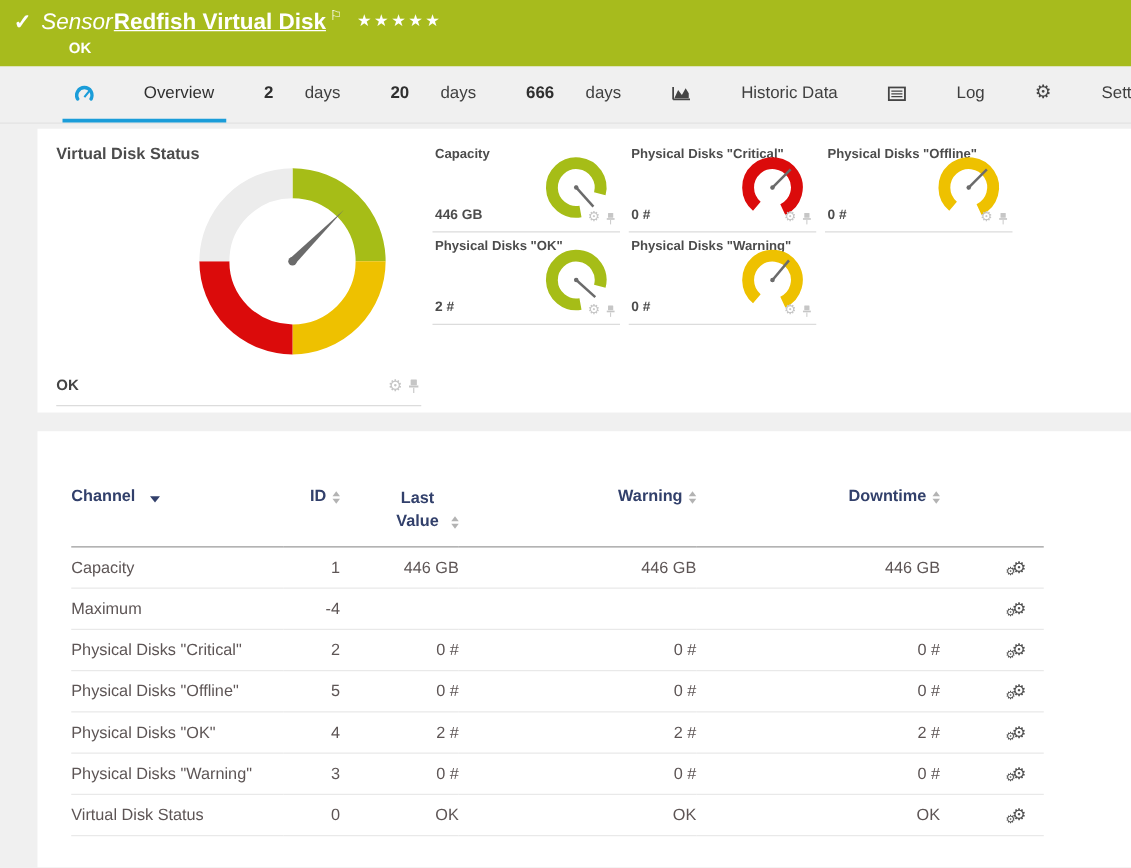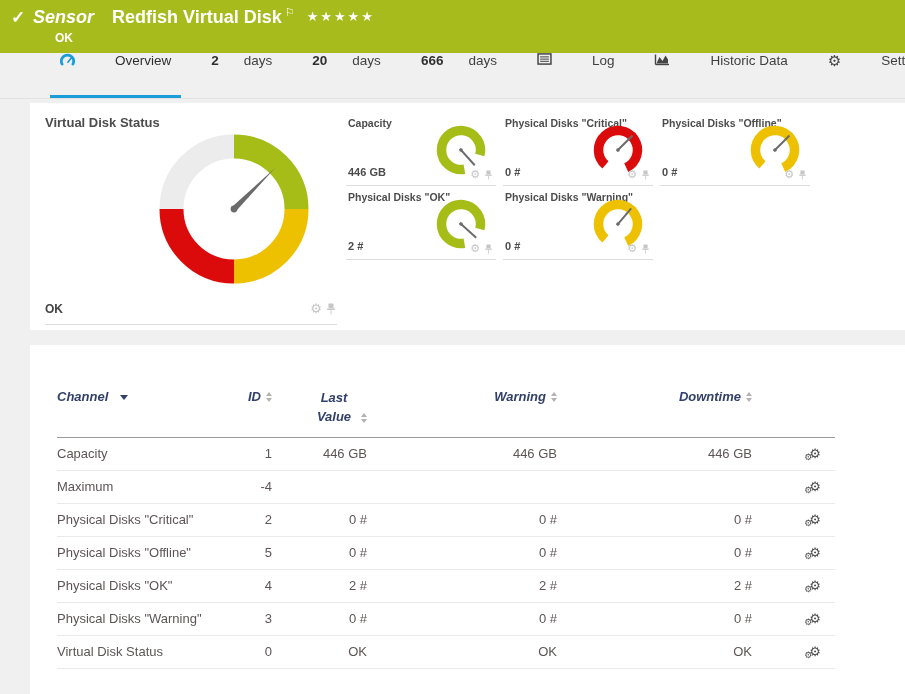--- a/index.html
+++ b/index.html
@@ -4,30 +4,30 @@
 <style>
   * { box-sizing: border-box; }
   html,body { margin:0; padding:0; }
   body { font-family:"Liberation Sans", sans-serif; background:#f0f0f0; }
   .page { position:relative; width:905px; height:694px; overflow:hidden; background:#f0f0f0; }
 
   
   .topbar { position:absolute; left:0; top:0; right:0; height:53px; background:#a7bb1d; color:#fff; }
   .topbar .check { position:absolute; left:11px; top:7px; font-size:17px; font-weight:bold; }
   .title-line { position:absolute; left:33px; top:6px; font-size:18px; white-space:nowrap; }
-  .sensor-word { font-style:italic; font-weight:700; margin-right:18px; }
-  .sensor-title { font-weight:bold; }
+  .sensor-word { font-style:italic; font-weight:400; margin-right:1px; }
+  .sensor-title { font-weight:bold;text-decoration:underline; }
   .flag { font-size:11px; vertical-align:super; margin-left:3px; }
   .stars { margin-left:12px; font-size:13px; letter-spacing:2px; display:inline-block; transform:translateY(-2px); }
   .status-line { position:absolute; left:55px; top:31px; font-size:12px; font-weight:bold; }
 
   
   .tabbar { position:absolute; left:0; top:53px; right:0; height:46px; display:flex; align-items:stretch;
             padding-left:40px; border-bottom:1px solid #e2e2e2; }
-  .tab { display:flex; align-items:flex-start; gap:20px; padding:0 20px; position:relative; font-size:13.5px;
+  .tab { display:flex; align-items:flex-end; gap:20px; padding:17px 20px; position:relative; font-size:13.5px;
          color:#3f3f3f; cursor:pointer; white-space:nowrap; }
   .tab .bold { font-weight:bold; color:#2f2f2f; }
   .tab .bold:not(:empty) { margin-right:5px; }
   .tab.active { color:#2f2f2f; }
   .tab.active::after { content:""; position:absolute; left:10px; right:10px; bottom:0; height:3px; background:#1b9dd9; }
   .tab svg { flex:0 0 auto; }
 
   
   .panel { position:absolute; background:#fff; }
   #panel-gauges { left:30px; top:103px; right:0; height:227px; }
@@ -48,21 +48,21 @@
   .sgauge .lbl { position:absolute; left:2px; top:5px; font-size:10.5px; font-weight:bold; color:#4c4c4c; white-space:nowrap; }
   .sgauge svg.dial { position:absolute; right:6px; top:9px; }
   .sgauge .val { position:absolute; left:2px; bottom:7px; font-size:11px; font-weight:bold; color:#4c4c4c; }
   .sgauge .footer-icons { top:auto; bottom:5px; right:4px; font-size:11px; }
 
   
   #panel-table table { border-collapse:collapse; table-layout:fixed; width:778px; margin:30px 0 0 27px; }
   th { font-size:13px; color:#32406b; font-weight:bold; vertical-align:top; padding:14px 0 10px 0; text-align:left; }
   th.right, td.right { text-align:right; }
   thead tr { border-bottom:1px solid #9b9b9b; }
-  .th-flex { display:inline-flex; align-items:flex-start; gap:5px; cursor:pointer;font-style:italic; }
+  .th-flex { display:inline-flex; align-items:center; gap:5px; cursor:pointer; }
   .wrap-head { display:inline-block; width:44px; text-align:center; line-height:1.45; }
   .sort { display:inline-flex; flex-direction:column; gap:2px; margin-top:3px; }
   .sort i { display:block; width:0; height:0; border-left:3.5px solid transparent; border-right:3.5px solid transparent; }
   .sort .up { border-bottom:4px solid #b3b3b3; }
   .sort .dn { border-top:4px solid #b3b3b3; }
   .caret { width:0; height:0; border-left:4px solid transparent; border-right:4px solid transparent;
            border-top:5px solid #32406b; display:inline-block; margin-left:7px; margin-top:6px; }
   tbody td { font-size:13px; color:#5d5555; height:33px; padding:0; border-bottom:1px solid #e9e9e9; }
   td.icon-cell { text-align:right; padding-right:14px; }
   .gear-double { position:relative; display:inline-block; color:#4f4f4f; font-size:13px; line-height:1; cursor:pointer; }
@@ -96,37 +96,37 @@
     </div>
     <div class="tab">
       <span class="bold">20</span>
         <span>days</span>
     </div>
     <div class="tab">
       <span class="bold">666</span>
         <span>days</span>
     </div>
     <div class="tab">
+      <svg width="16" height="13" viewBox="0 0 16 13">
+        <path d="M1.5 11.5 V1.5" stroke="#444" stroke-width="1.4"></path>
+        <path d="M1.5 11.5 H15" stroke="#444" stroke-width="1.4"></path>
+        <path d="M2.5 10.5 L5.5 4 L8.5 8 L11.5 2.5 L14 6.5 V10.5 Z" fill="#444"></path>
+      </svg>
+      <span class="bold"></span>
+        <span>Historic Data</span>
+    </div>
+    <div class="tab">
       <svg width="15" height="12" viewBox="0 0 16 13">
         <rect x="1" y="1" width="14" height="11" fill="none" stroke="#444" stroke-width="1.6"></rect>
         <line x1="3.2" y1="4.2" x2="12.8" y2="4.2" stroke="#444" stroke-width="1.1"></line>
         <line x1="3.2" y1="6.6" x2="12.8" y2="6.6" stroke="#444" stroke-width="1.1"></line>
         <line x1="3.2" y1="9" x2="12.8" y2="9" stroke="#444" stroke-width="1.1"></line>
       </svg>
       <span class="bold"></span>
         <span>Log</span>
-    </div>
-    <div class="tab">
-      <svg width="16" height="13" viewBox="0 0 16 13">
-        <path d="M1.5 11.5 V1.5" stroke="#444" stroke-width="1.4"></path>
-        <path d="M1.5 11.5 H15" stroke="#444" stroke-width="1.4"></path>
-        <path d="M2.5 10.5 L5.5 4 L8.5 8 L11.5 2.5 L14 6.5 V10.5 Z" fill="#444"></path>
-      </svg>
-      <span class="bold"></span>
-        <span>Historic Data</span>
     </div>
     <div class="tab">
       <span style="font-size:15px;color:#444;line-height:1;">⚙</span>
       <span class="bold"></span>
         <span>Settings</span>
     </div>
   </div>
 
   <div class="panel" id="panel-gauges">
     <div class="gauge-title">Virtual Disk Status</div>

